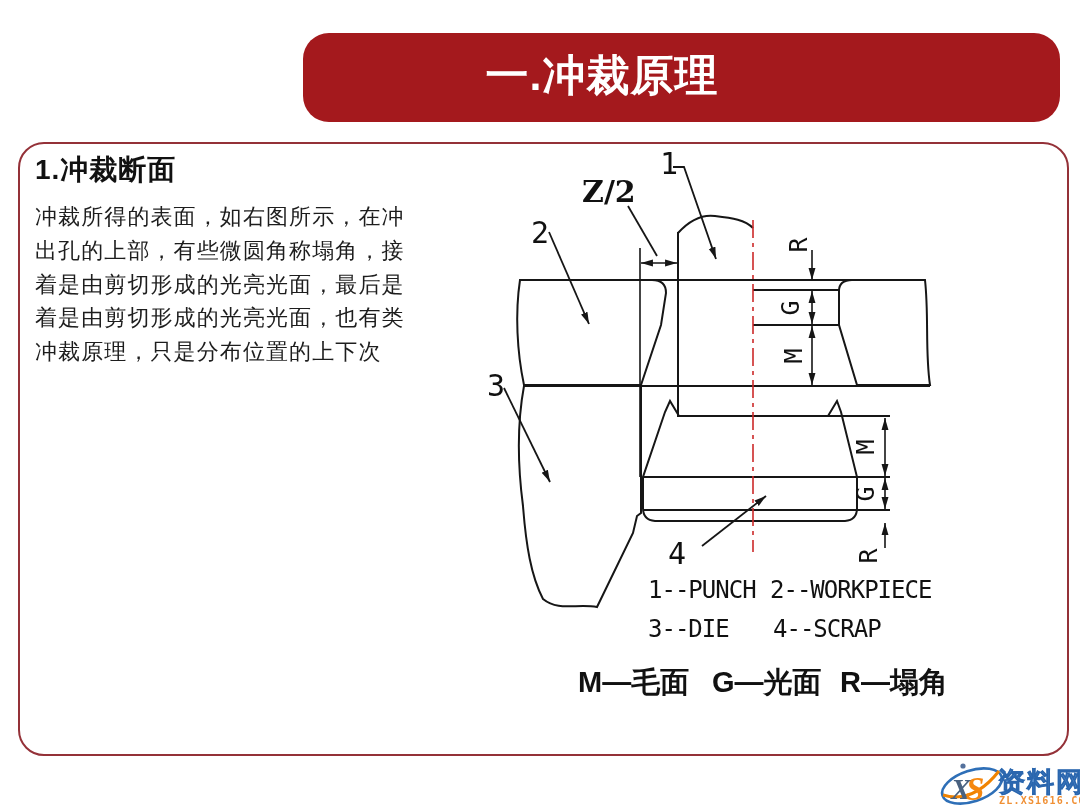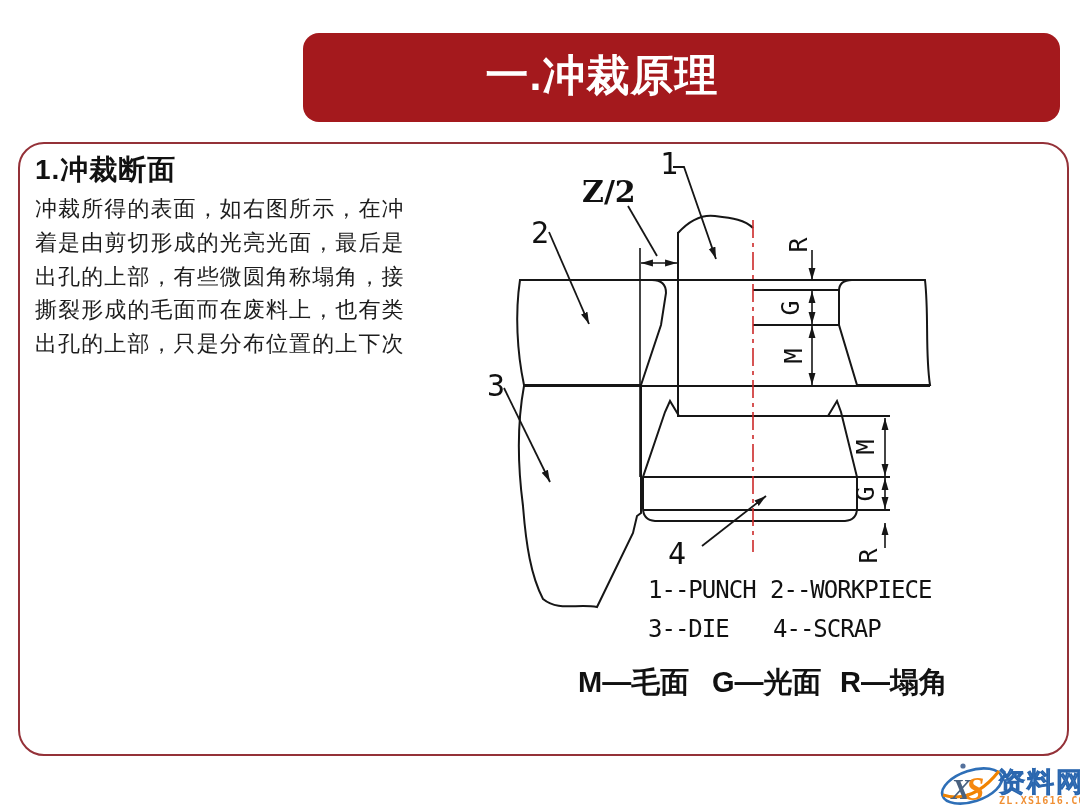--- a/index.html
+++ b/index.html
@@ -5,29 +5,29 @@
   :root{
     --title-bg:#a4191d; --title-text:#ffffff; --frame-border:#943138;
     --hatch:#c23a3c; --centerline:#cc2a2a; --ink:#161616;
   }
   *{margin:0;padding:0;box-sizing:border-box}
   html,body{background:#ffffff}
   body{font-family:"Liberation Sans","DejaVu Sans",sans-serif;}
   .stage{position:relative;width:1080px;height:810px;background:#fff;overflow:hidden}
 
   .title-bar{position:absolute;left:303px;top:33px;width:757px;height:89px;
-    background:var(--title-bg);border-radius:16px;}
+    background:var(--title-bg);border-radius:26px;}
   .title-text{position:absolute;left:299px;top:50%;transform:translate(-50%,-54%);
     color:var(--title-text);font-size:43px;font-weight:bold;letter-spacing:1px;white-space:nowrap}
 
   .content-box{position:absolute;left:18px;top:142px;width:1051px;height:614px;
     border:2.5px solid var(--frame-border);border-radius:26px;background:#fff}
 
   .intro{position:absolute;left:35px;top:151px;width:452px;color:#1d1d1d}
-  .intro h2{font-size:28px;font-weight:bold;letter-spacing:1px;margin-bottom:3px;color:#111}
+  .intro h2{font-size:28px;font-weight:bold;letter-spacing:1px;margin-bottom:11px;color:#111}
   .intro .bline{font-size:22px;line-height:33.8px;letter-spacing:1.1px;white-space:nowrap}
 
   svg.overlay{position:absolute;left:0;top:0;width:1080px;height:810px}
   .ink{stroke:var(--ink);fill:none}
   .w2{stroke-width:2px}.w16{stroke-width:1.6px}.w18{stroke-width:1.8px}
   .hatchline{stroke:var(--hatch);stroke-width:1.4px}
   .center-line{stroke:var(--centerline);stroke-width:1.6px;fill:none}
   .arrow-head{fill:var(--ink)}
   .lbl{font-family:"DejaVu Sans Mono","Liberation Mono",monospace;font-size:30px;fill:#111}
   .rot{font-family:"DejaVu Sans Mono","Liberation Mono",monospace;font-size:25px;fill:#111;text-anchor:middle}
@@ -48,24 +48,24 @@
 
   <div class="title-bar">
     <div class="title-text">一.冲裁原理</div>
   </div>
 
   <div class="content-box"></div>
 
   <div class="intro">
     <h2>1.冲裁断面</h2>
     <div class="bline">冲裁所得的表面，如右图所示，在冲</div>
+    <div class="bline">出孔的上部，有些微圆角称塌角，接</div>
     <div class="bline">着是由剪切形成的光亮光面，最后是</div>
-    <div class="bline">出孔的上部，有些微圆角称塌角，接</div>
-    <div class="bline">撕裂形成的毛面而在废料上，也有类</div>
-    <div class="bline">出孔的上部，只是分布位置的上下次</div>
+    <div class="bline">着是由剪切形成的光亮光面，也有类</div>
+    <div class="bline">冲裁原理，只是分布位置的上下次</div>
   </div>
 
   <svg class="overlay" viewBox="0 0 1080 810">
     <defs>
       <marker id="arr" viewBox="0 -4 12 8" refX="11" refY="0" markerWidth="13" markerHeight="9" orient="auto-start-reverse" markerUnits="userSpaceOnUse">
         <path class="arrow-head" d="M0,-3.2 L11,0 L0,3.2 Z"></path>
       </marker>
       <pattern id="hatchA" width="18" height="18" patternUnits="userSpaceOnUse">
         <path class="hatchline" d="M0,18 L18,0 M-4.5,4.5 L4.5,-4.5 M13.5,22.5 L22.5,13.5"></path>
       </pattern>

